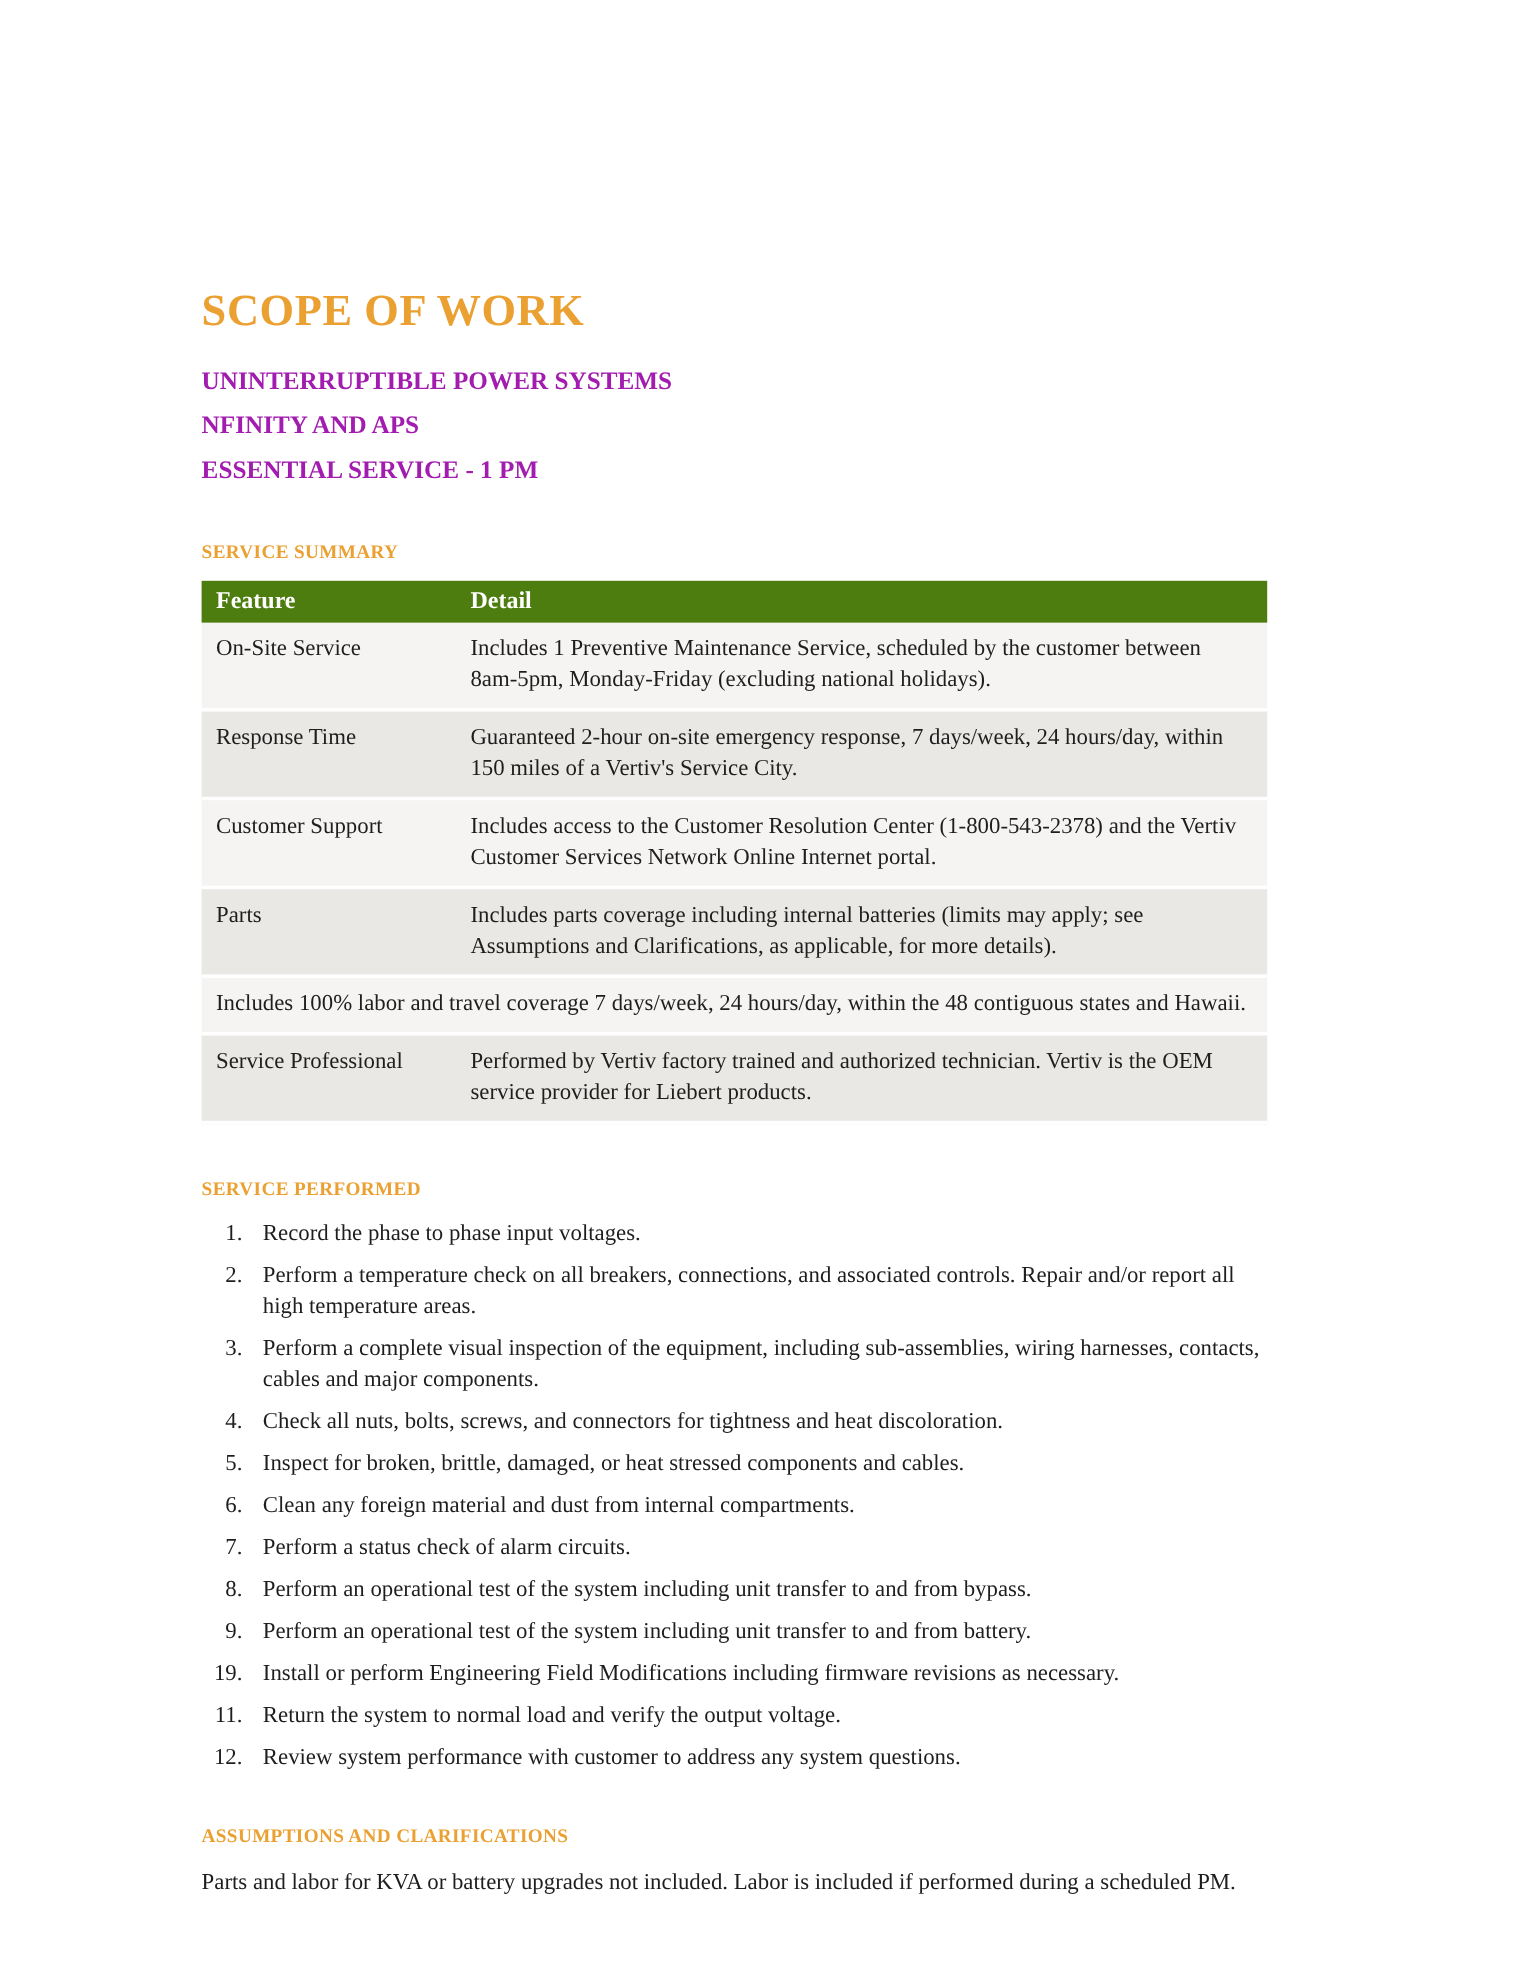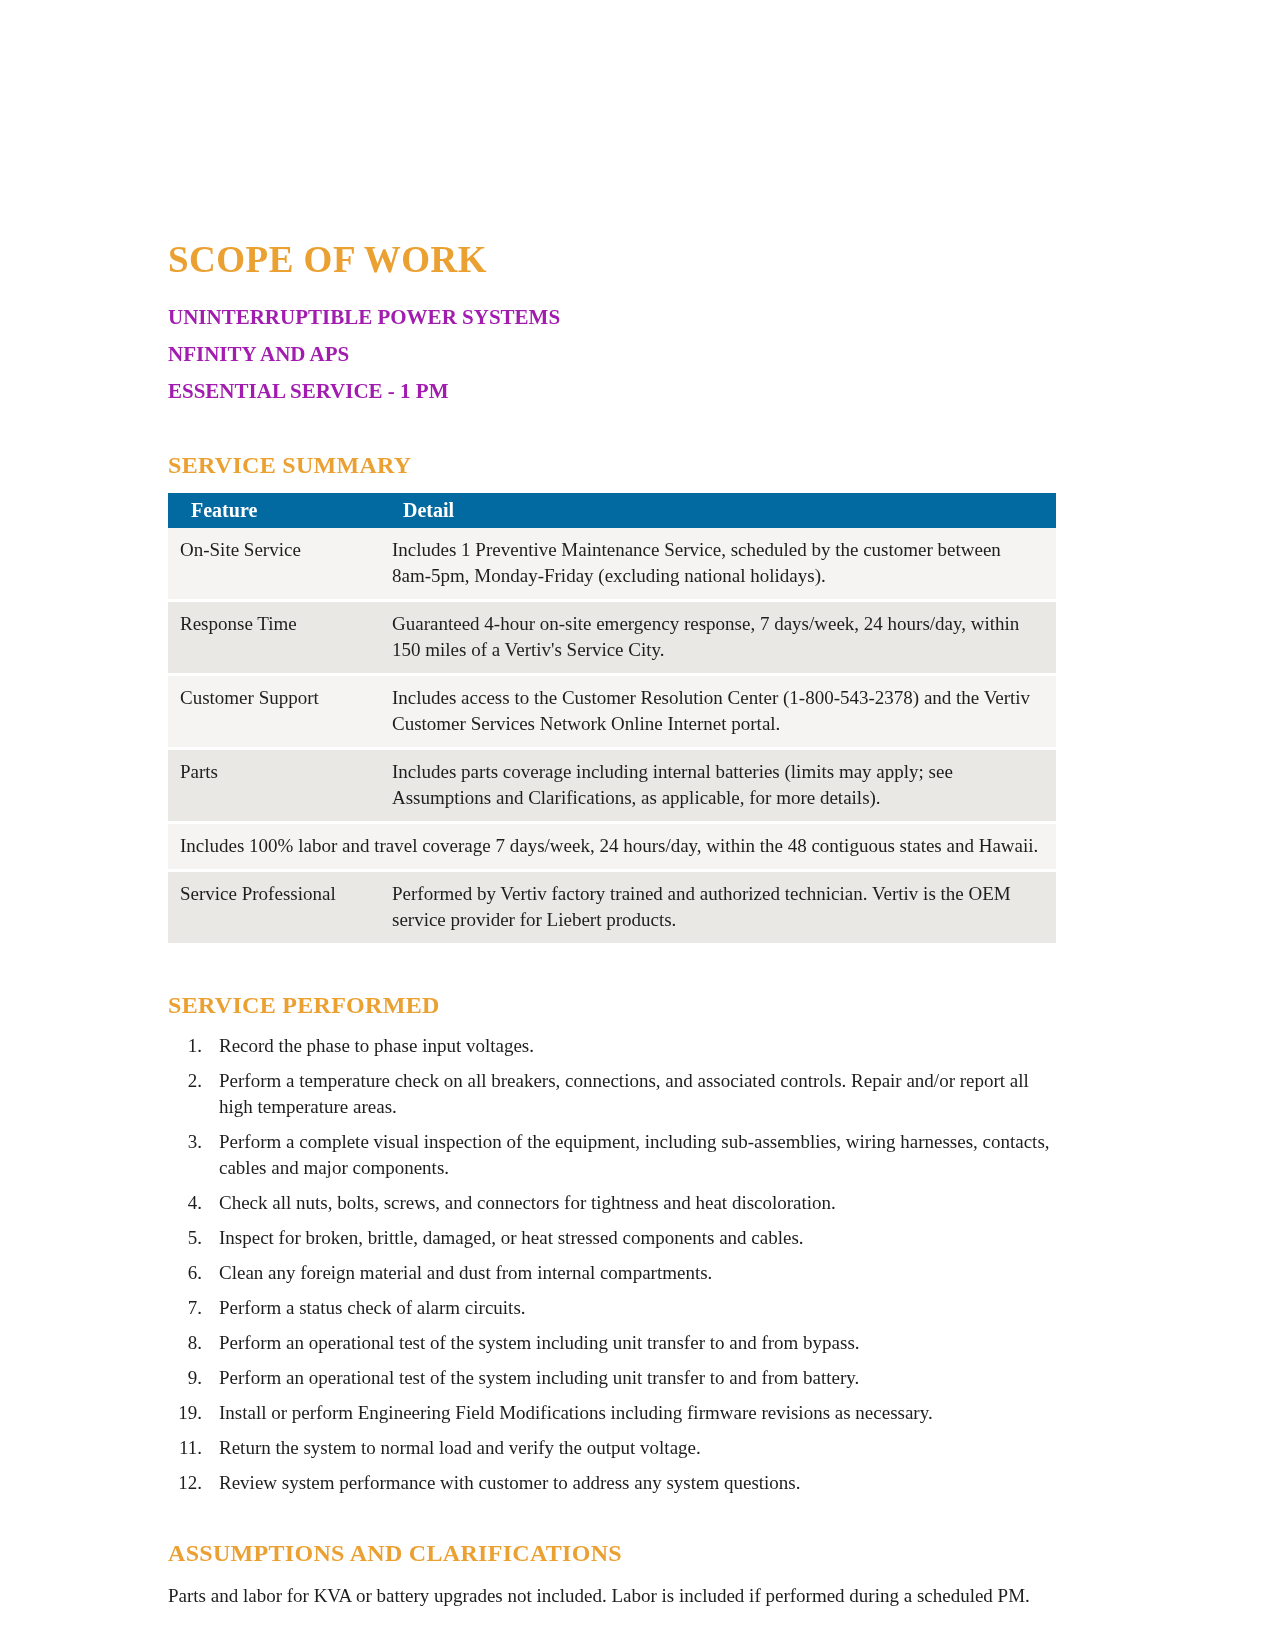--- a/index.html
+++ b/index.html
@@ -33,35 +33,34 @@
 
   .subtitles { margin-bottom: 42px; }
   .subtitle-line {
     font-size: 21px;
     font-weight: bold;
     color: #a21caf;
     line-height: 37px;
   }
 
   .section-heading {
-    font-size: 24px;
+    font-size: 16px;
     font-weight: bold;
     color: #eba032;
     letter-spacing: 0.3px;
     margin-bottom: 14px;
   }
 
   
   .summary-table { width: 100%; margin-bottom: 46px; }
   .t-row, .t-header { display: flex; width: 100%; }
   .t-header {
-    background: #0369a1;
+    background: #4d7c0f;
     color: #ffffff;
     font-weight: bold;
-    padding-left: 11px;
   }
   .t-cell {
     padding: 6px 12px 8px 12px;
     font-size: 19px;
     line-height: 26px;
   }
   .t-cell.feature { width: 212px; flex: 0 0 212px; }
   .t-cell.detail  { flex: 1; }
   .t-header .t-cell { padding-top: 4px; padding-bottom: 5px; font-size: 20px; }
   .t-row { border-bottom: 3px solid #ffffff; }
@@ -112,21 +111,21 @@
         <div class="t-cell feature">Feature</div>
         <div class="t-cell detail">Detail</div>
       </div>
 
       <div class="t-row">
         <div class="t-cell feature">On-Site Service</div>
         <div class="t-cell detail">Includes 1 Preventive Maintenance Service, scheduled by the customer between 8am-5pm, Monday-Friday (excluding national holidays).</div>
       </div>
       <div class="t-row">
         <div class="t-cell feature">Response Time</div>
-        <div class="t-cell detail">Guaranteed 4-hour on-site emergency response, 7 days/week, 24 hours/day, within 150 miles of a Vertiv's Service City.</div>
+        <div class="t-cell detail">Guaranteed 2-hour on-site emergency response, 7 days/week, 24 hours/day, within 150 miles of a Vertiv's Service City.</div>
       </div>
       <div class="t-row">
         <div class="t-cell feature">Customer Support</div>
         <div class="t-cell detail">Includes access to the Customer Resolution Center (1-800-543-2378) and the Vertiv Customer Services Network Online Internet portal.</div>
       </div>
       <div class="t-row">
         <div class="t-cell feature">Parts</div>
         <div class="t-cell detail">Includes parts coverage including internal batteries (limits may apply; see Assumptions and Clarifications, as applicable, for more details).</div>
       </div>
       <div class="t-row">

